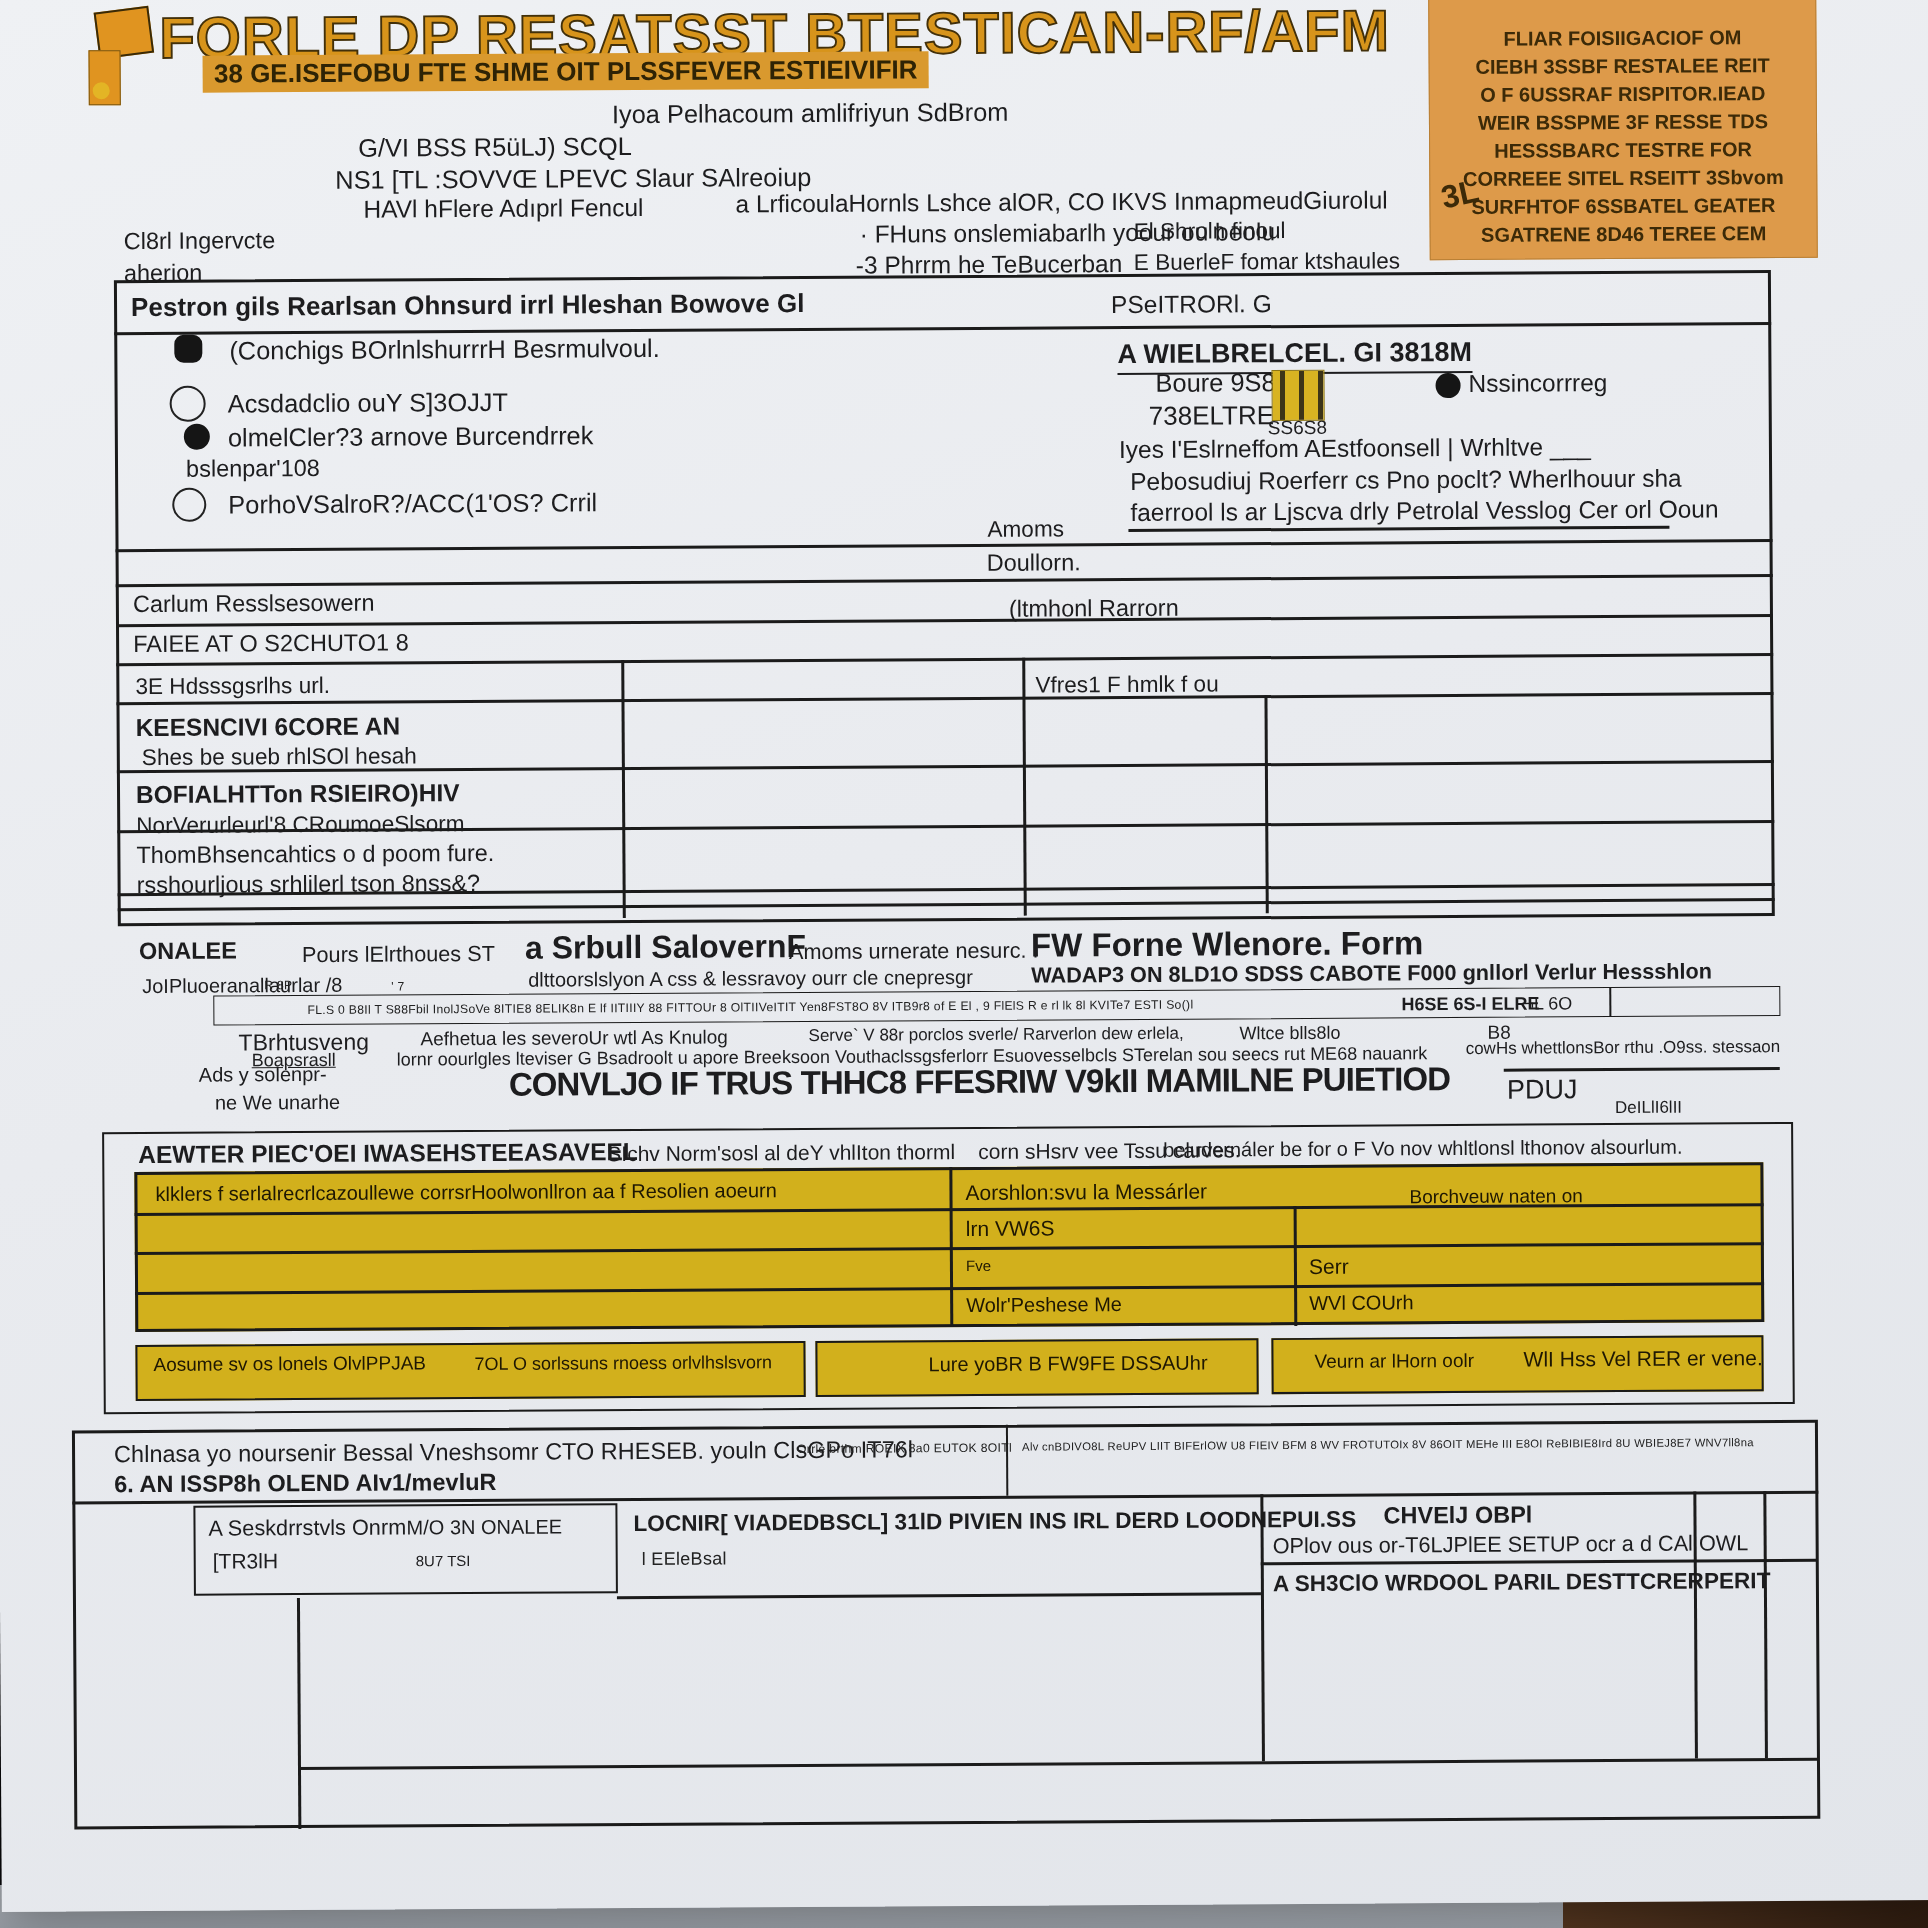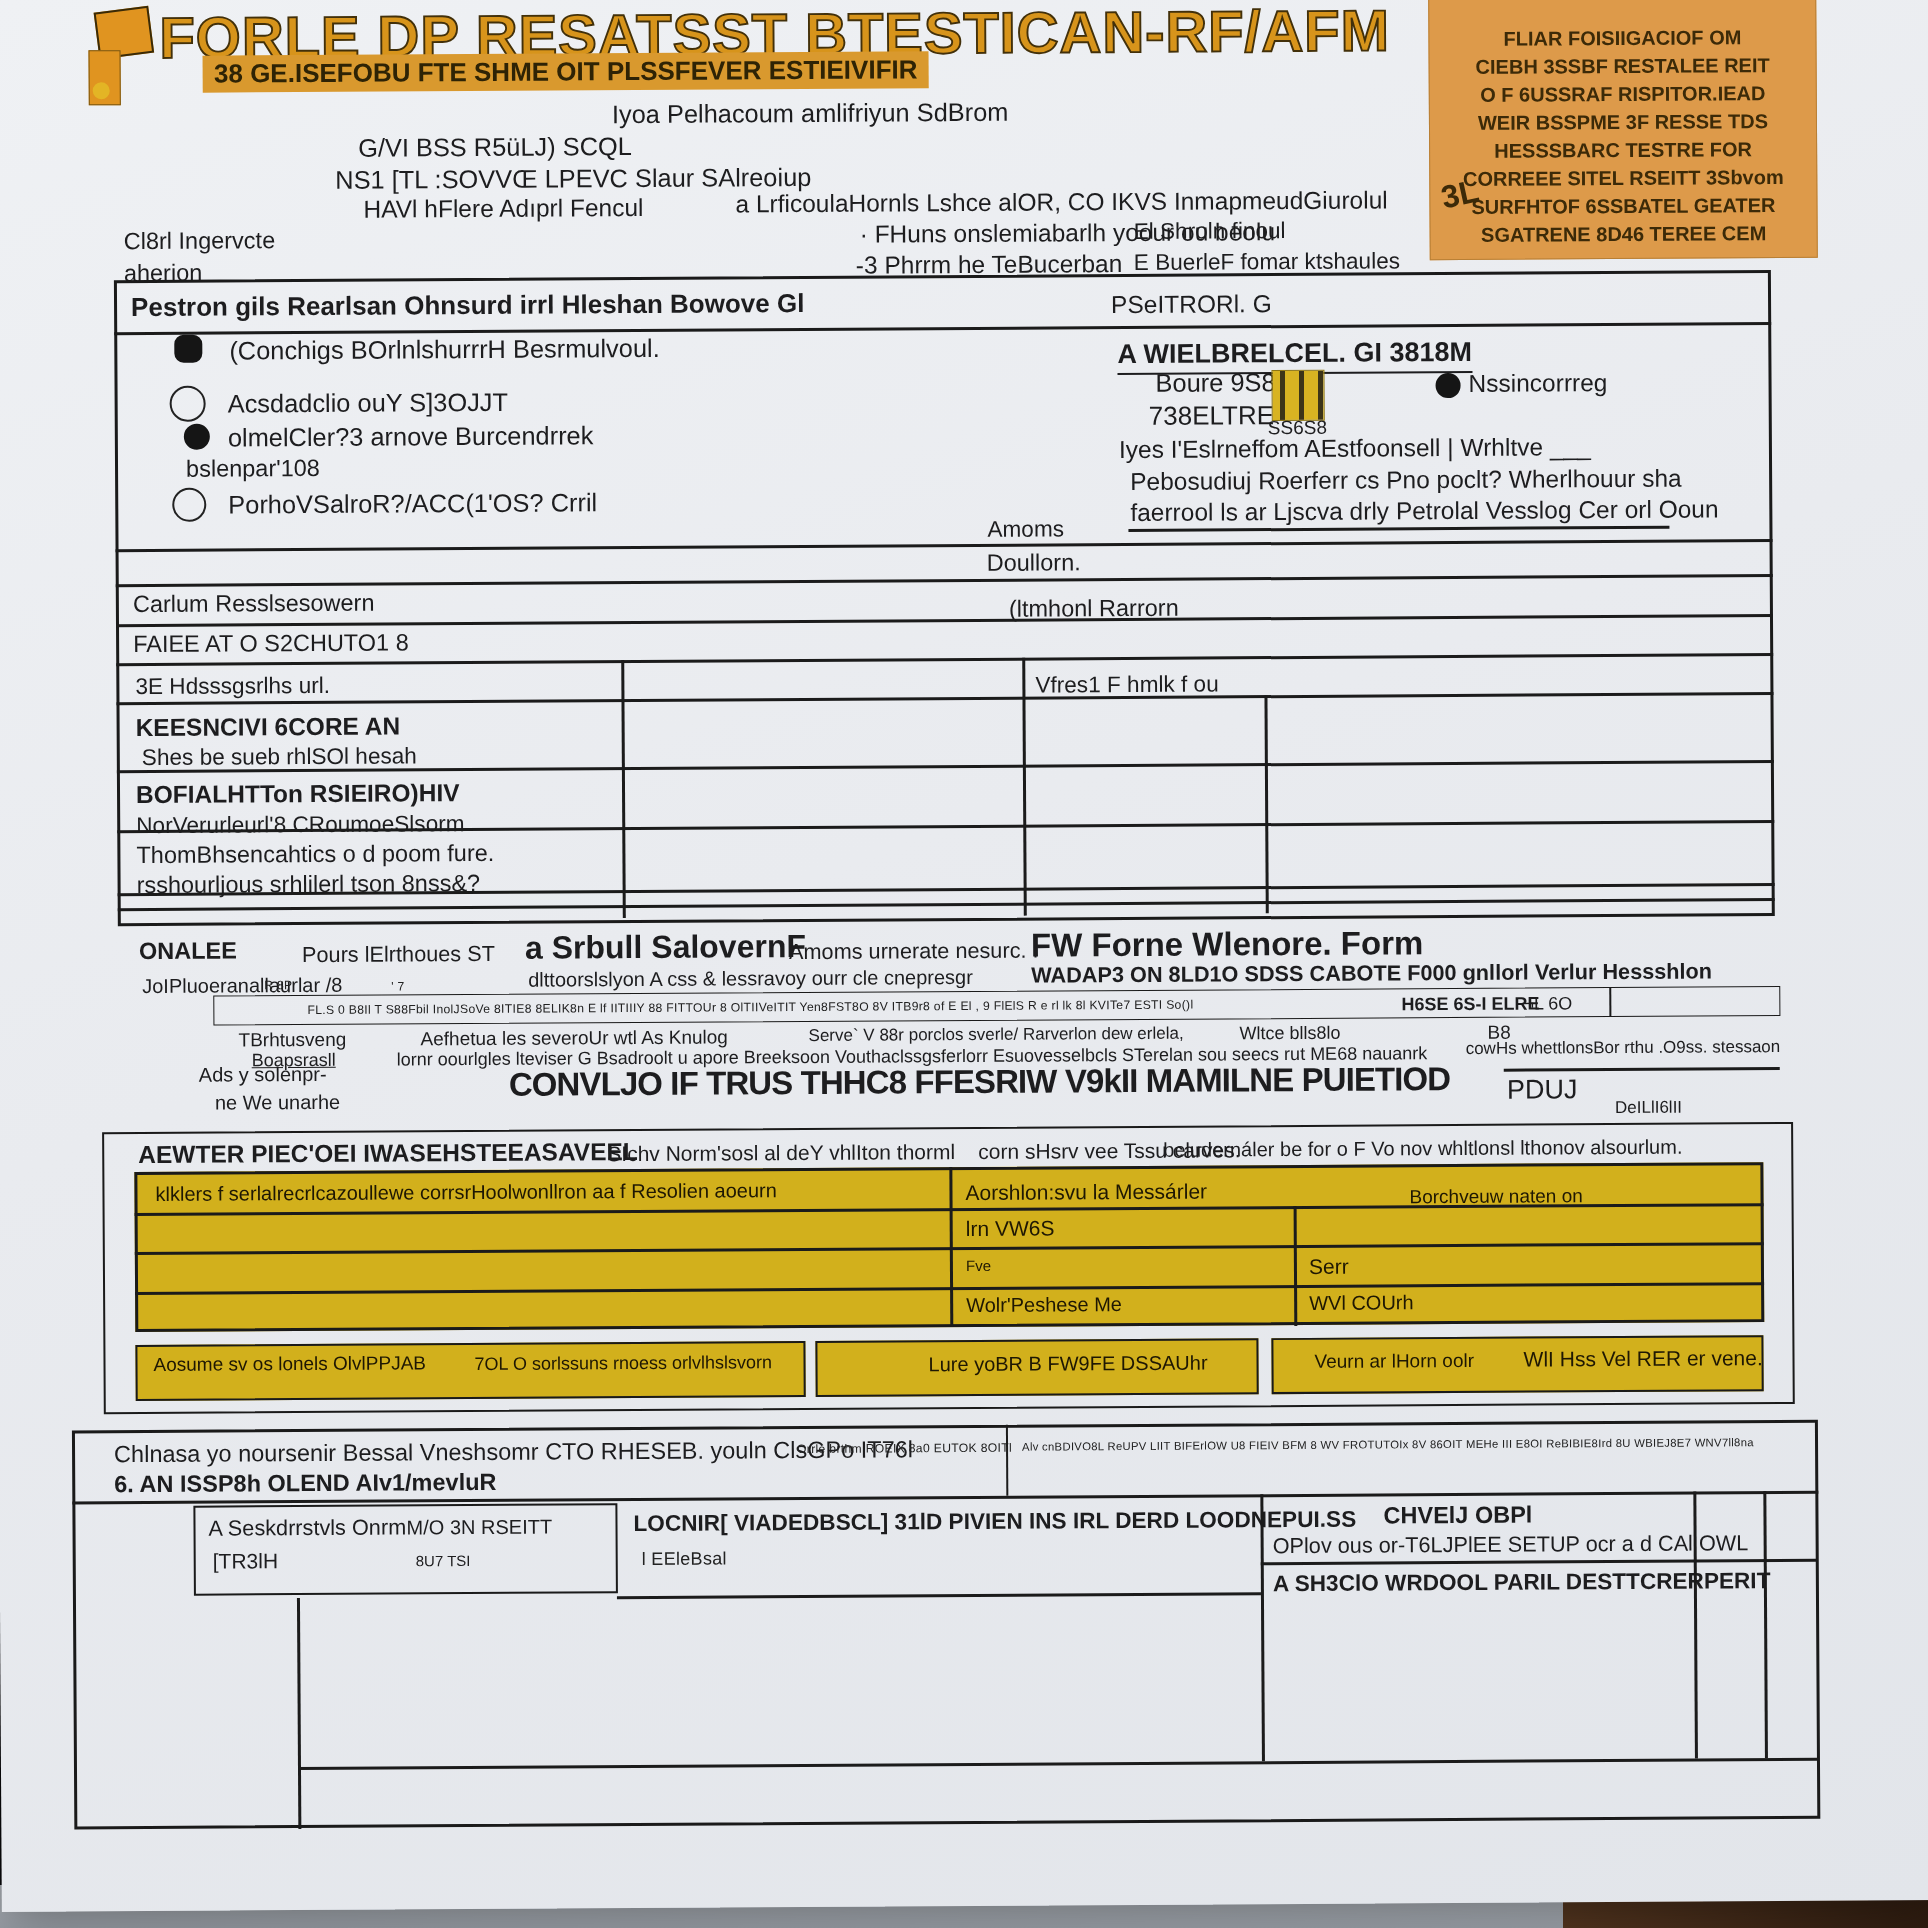--- a/index.html
+++ b/index.html
@@ -137,21 +137,21 @@
   <div class="t tiny" style="left:268px;top:981px;">R 8P</div>
   <div class="t tiny" style="left:395px;top:983px;">' 7</div>
 
   <div class="box" style="left:217px;top:998px;width:1567px;height:30px;border-width:1.9px;"></div>
   <div class="t tiny" style="left:311px;top:1006px;">FL.S 0 B8Il T S88Fbil InolJSoVe 8ITIE8 8ELIK8n E lf IITIIIY 88 FITTOUr 8 OlTIIVeITIT Yen8FST8O 8V ITB9r8 of E El , 9 FlElS R e rl lk 8l KVITe7 ESTI So()l</div>
   <div class="t bold" style="left:1405px;top:1004px;font-size:18px;">H6SE 6S-I ELRE</div>
   <div class="t" style="left:1527px;top:1004px;font-size:18px;">¬L    6O</div>
   <div class="vl" style="left:1613px;top:998px;height:30px;width:1.9px;"></div>
   <div class="t" style="left:1491px;top:1032px;font-size:19px;">B8</div>
 
-  <div class="t" style="left:242px;top:1032px;font-size:19px;">TBrhtusveng</div>
+  <div class="t" style="left:242px;top:1032px;font-size:23px;">TBrhtusveng</div>
   <div class="t" style="left:424px;top:1032px;font-size:19px;">Aefhetua les severoUr wtl As Knulog</div>
   <div class="t" style="left:812px;top:1032px;font-size:17px;">Serve` V 88r porclos sverle/ Rarverlon dew erlela,</div>
   <div class="t" style="left:1243px;top:1032px;font-size:18px;">Wltce blls8lo</div>
 
   <div class="t" style="left:255px;top:1053px;font-size:18px;text-decoration:underline;">Boapsrasll</div>
   <div class="t" style="left:400px;top:1053px;font-size:18px;">lornr oourlgles lteviser G Bsadroolt u apore Breeksoon   Vouthaclssgsferlorr Esuovesselbcls STerelan sou seecs rut ME68 nauanrk</div>
   <div class="t" style="left:1469px;top:1049px;font-size:17px;">cowHs whettlonsBor rthu .O9ss. stessaon</div>
 
   <div class="t" style="left:202px;top:1066px;font-size:20px;">Ads y solenpr-</div>
   <div class="t" style="left:218px;top:1094px;font-size:20px;">ne We unarhe</div>
@@ -193,21 +193,21 @@
   <div class="box" style="left:73px;top:1432px;width:1746px;height:399px;border-width:3.8px;"></div>
   <div class="t" style="left:115px;top:1443px;font-size:23.5px;">Chlnasa yo noursenir Bessal Vneshsomr CTO RHESEB. youln ClsGPo IT76l</div>
   <div class="t tiny" style="left:798px;top:1448px;">Orrle brthm ROEIX 8a0 EUTOK 8OITl</div>
   <div class="vl" style="left:1007px;top:1432px;height:71px;width:1.9px;"></div>
   <div class="t tiny" style="left:1023px;top:1448px;font-size:11.3px;">Alv cnBDIVO8L ReUPV LIIT BIFErlOW U8 FIEIV BFM 8 WV FROTUTOIx 8V 86OIT MEHe III E8OI ReBIBIE8Ird 8U WBIEJ8E7 WNV7ll8na</div>
   <div class="t" style="left:115px;top:1473px;font-size:23.5px;font-weight:600;">6. AN ISSP8h OLEND AIv1/mevluR</div>
   <div class="hl" style="left:73px;top:1503px;width:1746px;"></div>
 
   <div class="box" style="left:194px;top:1508px;width:424px;height:90px;"></div>
   <div class="t" style="left:209px;top:1518px;font-size:21.7px;">A Seskdrrstvls Onrm</div>
-  <div class="t" style="left:407px;top:1520px;font-size:20px;">M/O 3N RSEITT</div>
+  <div class="t" style="left:407px;top:1520px;font-size:20px;">M/O 3N ONALEE</div>
   <div class="t" style="left:213px;top:1552px;font-size:21px;">[TR3lH</div>
   <div class="t" style="left:416px;top:1556px;font-size:15px;">8U7 TSI</div>
   <div class="t" style="left:634px;top:1516px;font-size:22.6px;font-weight:600;">LOCNIR[ VIADEDBSCL] 31lD PIVIEN INS IRL DERD LOODNEPUI.SS</div>
   <div class="t tiny" style="left:642px;top:1554px;font-size:18px;">l EEleBsal</div>
   <div class="hl" style="left:617px;top:1601px;width:644px;"></div>
   <div class="t" style="left:1384px;top:1512px;font-size:23.5px;font-weight:600;">CHVElJ OBPl</div>
   <div class="t" style="left:1273px;top:1542px;font-size:21.7px;">OPlov ous or-T6LJPlEE SETUP ocr a d CAl OWL</div>
   <div class="hl" style="left:1261px;top:1571px;width:556px;"></div>
   <div class="t" style="left:1273px;top:1580px;font-size:22.6px;font-weight:600;">A SH3ClO WRDOOL PARIL DESTTCRERPERIT</div>
 

